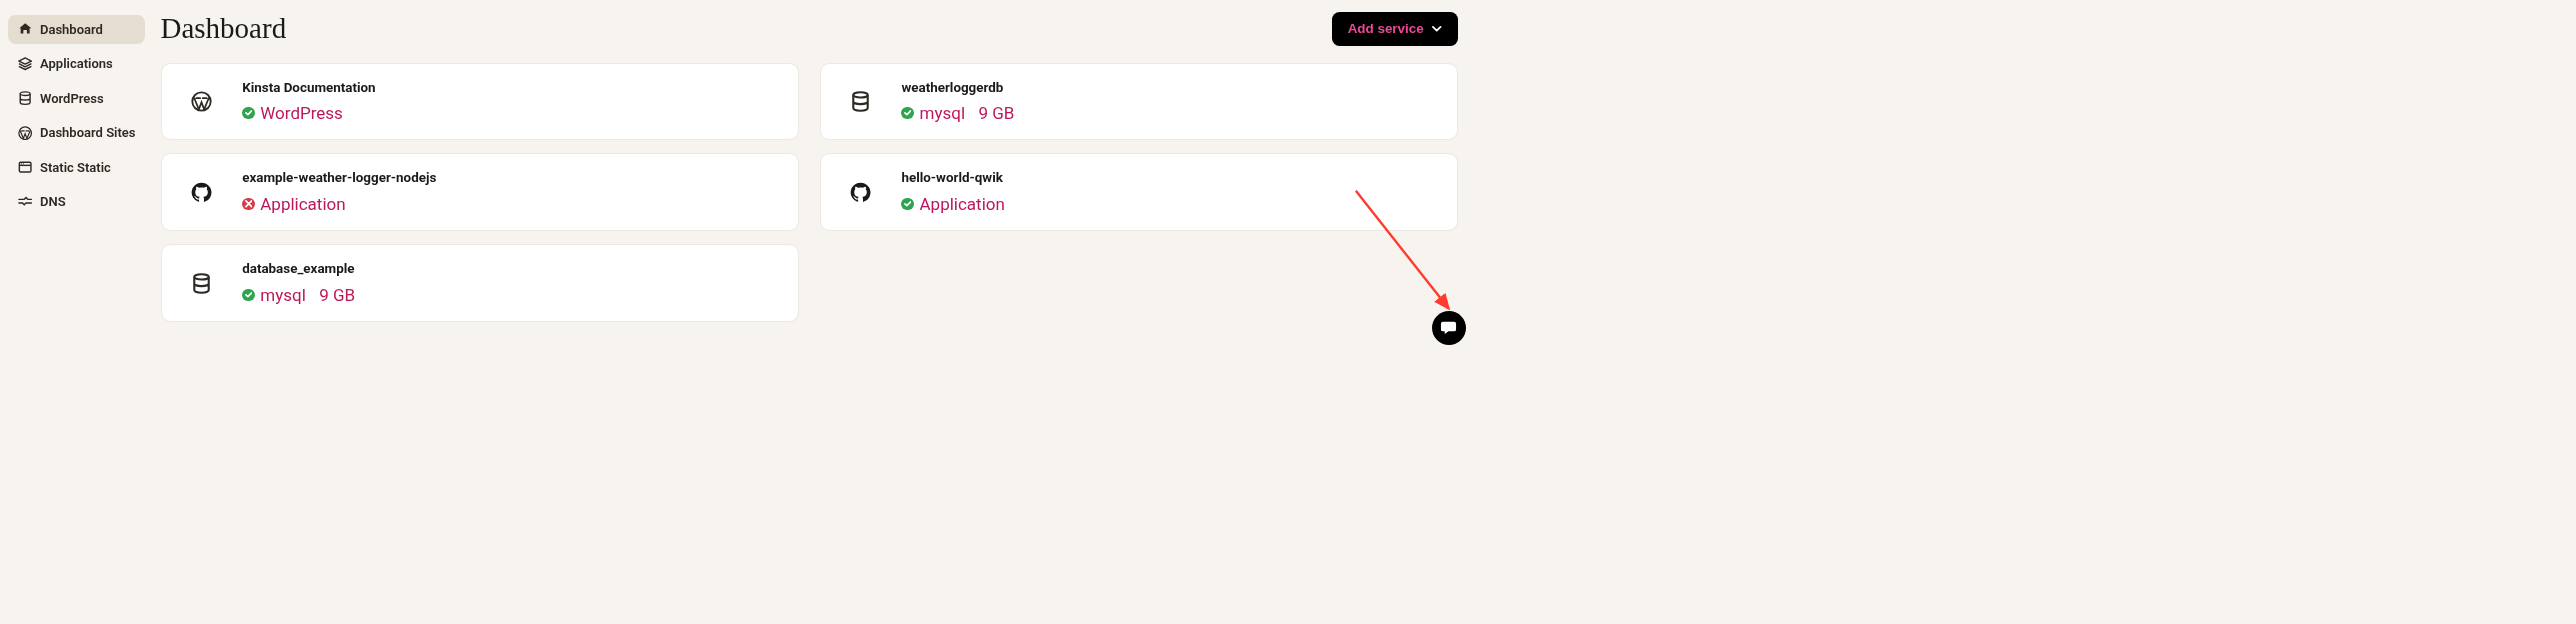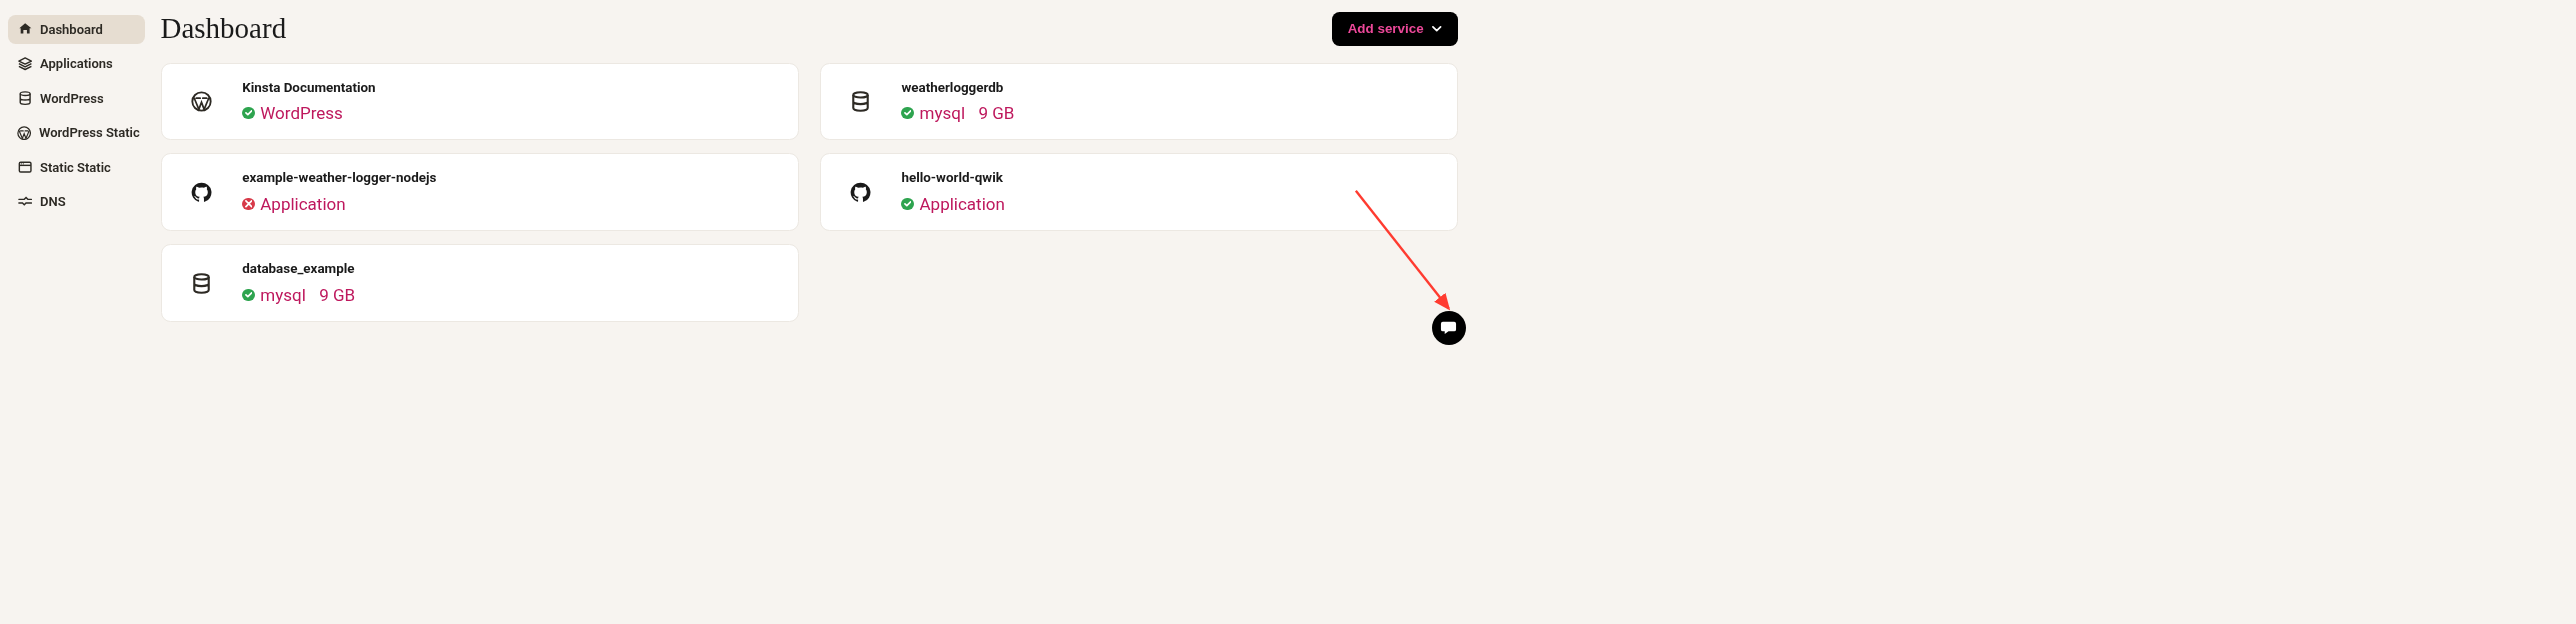--- a/index.html
+++ b/index.html
@@ -200,21 +200,21 @@
           </svg>
         </span>
       <span>WordPress</span>
     </div>
     <div class="sidebar-item">
       <span class="icon">
           <svg viewBox="0 0 16 16">
             <use href="#ic-wordpress"></use>
           </svg>
         </span>
-      <span>WordPress Static</span>
+      <span>Dashboard Sites</span>
     </div>
     <div class="sidebar-item">
       <span class="icon">
           <svg viewBox="0 0 16 16">
             <use href="#ic-browser"></use>
           </svg>
         </span>
       <span>Static Static</span>
     </div>
     <div class="sidebar-item">

